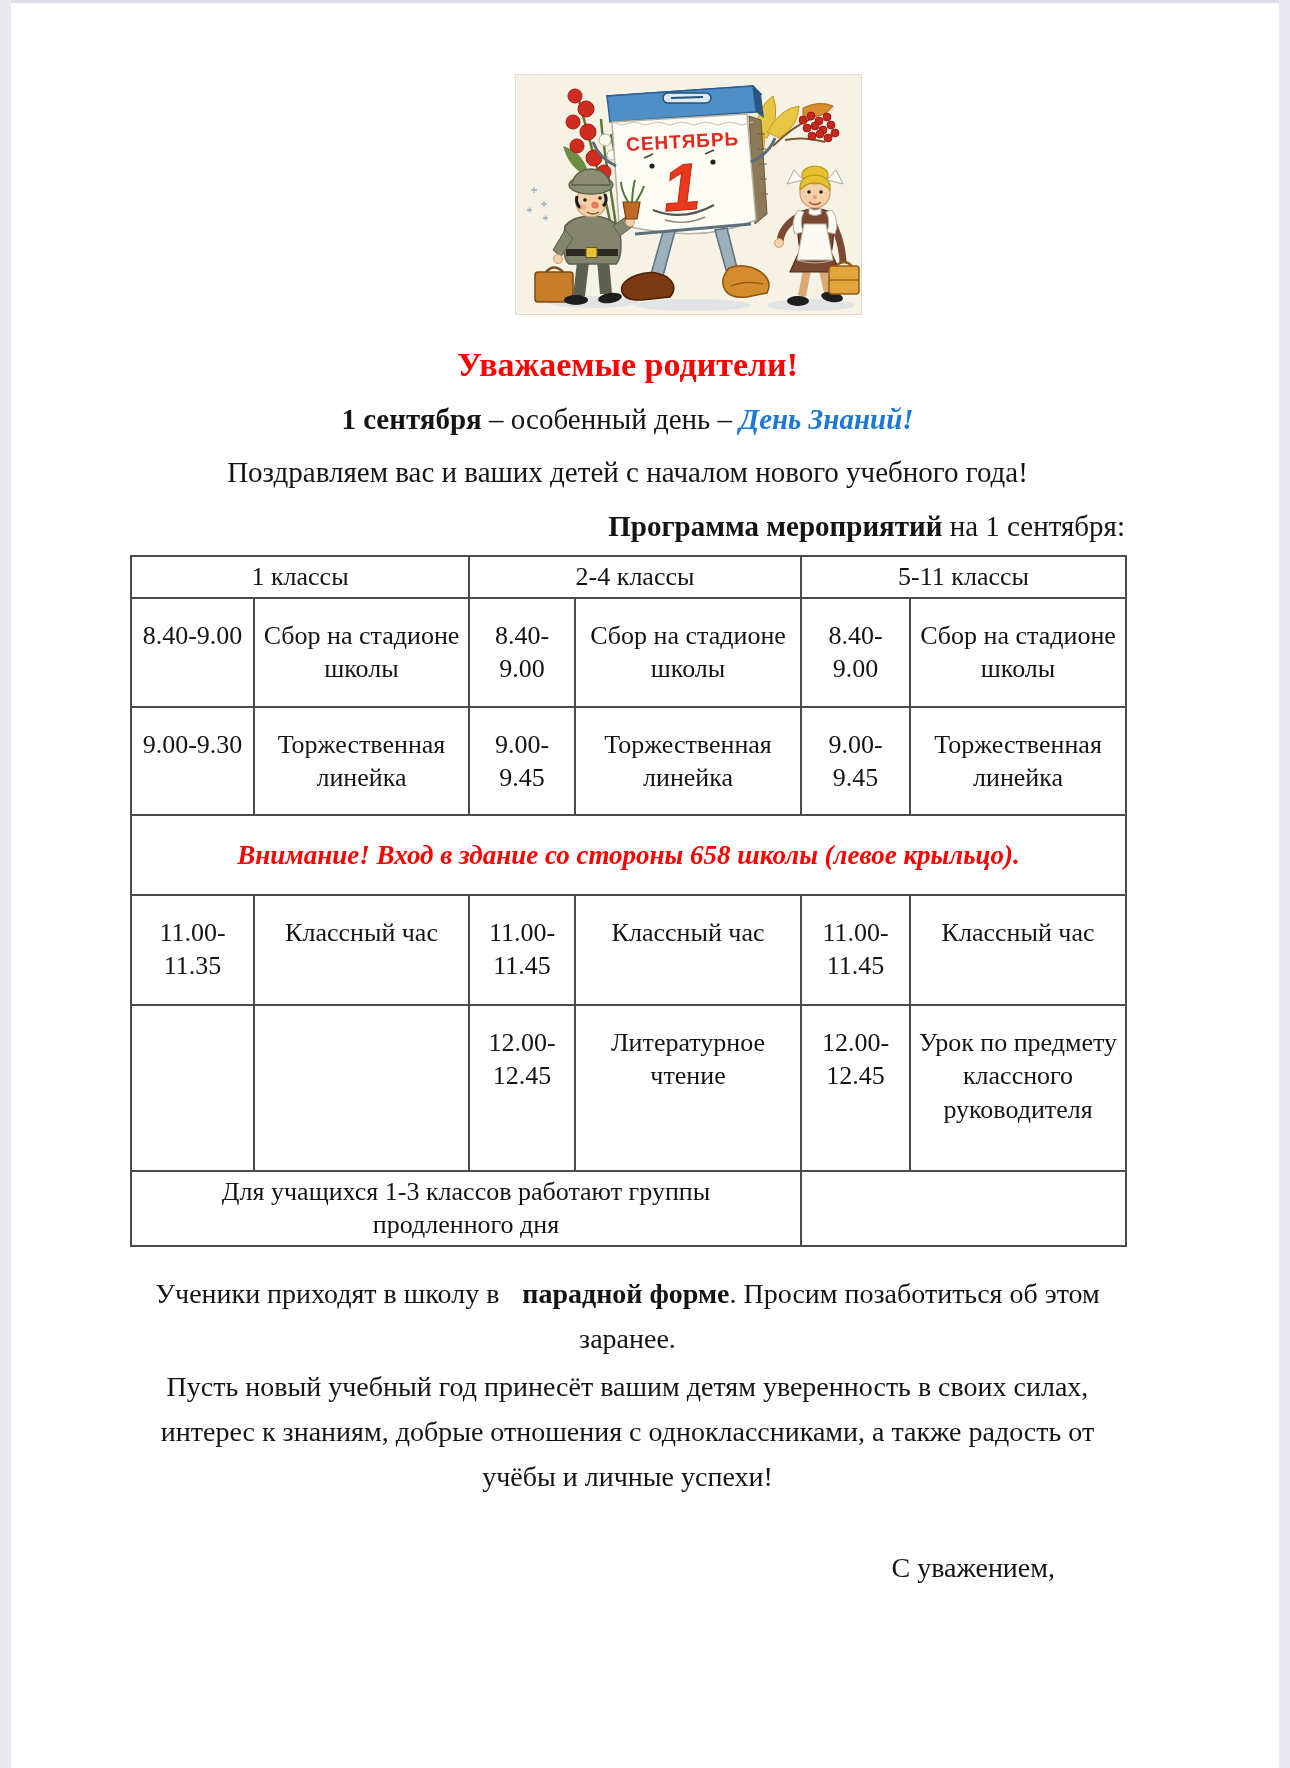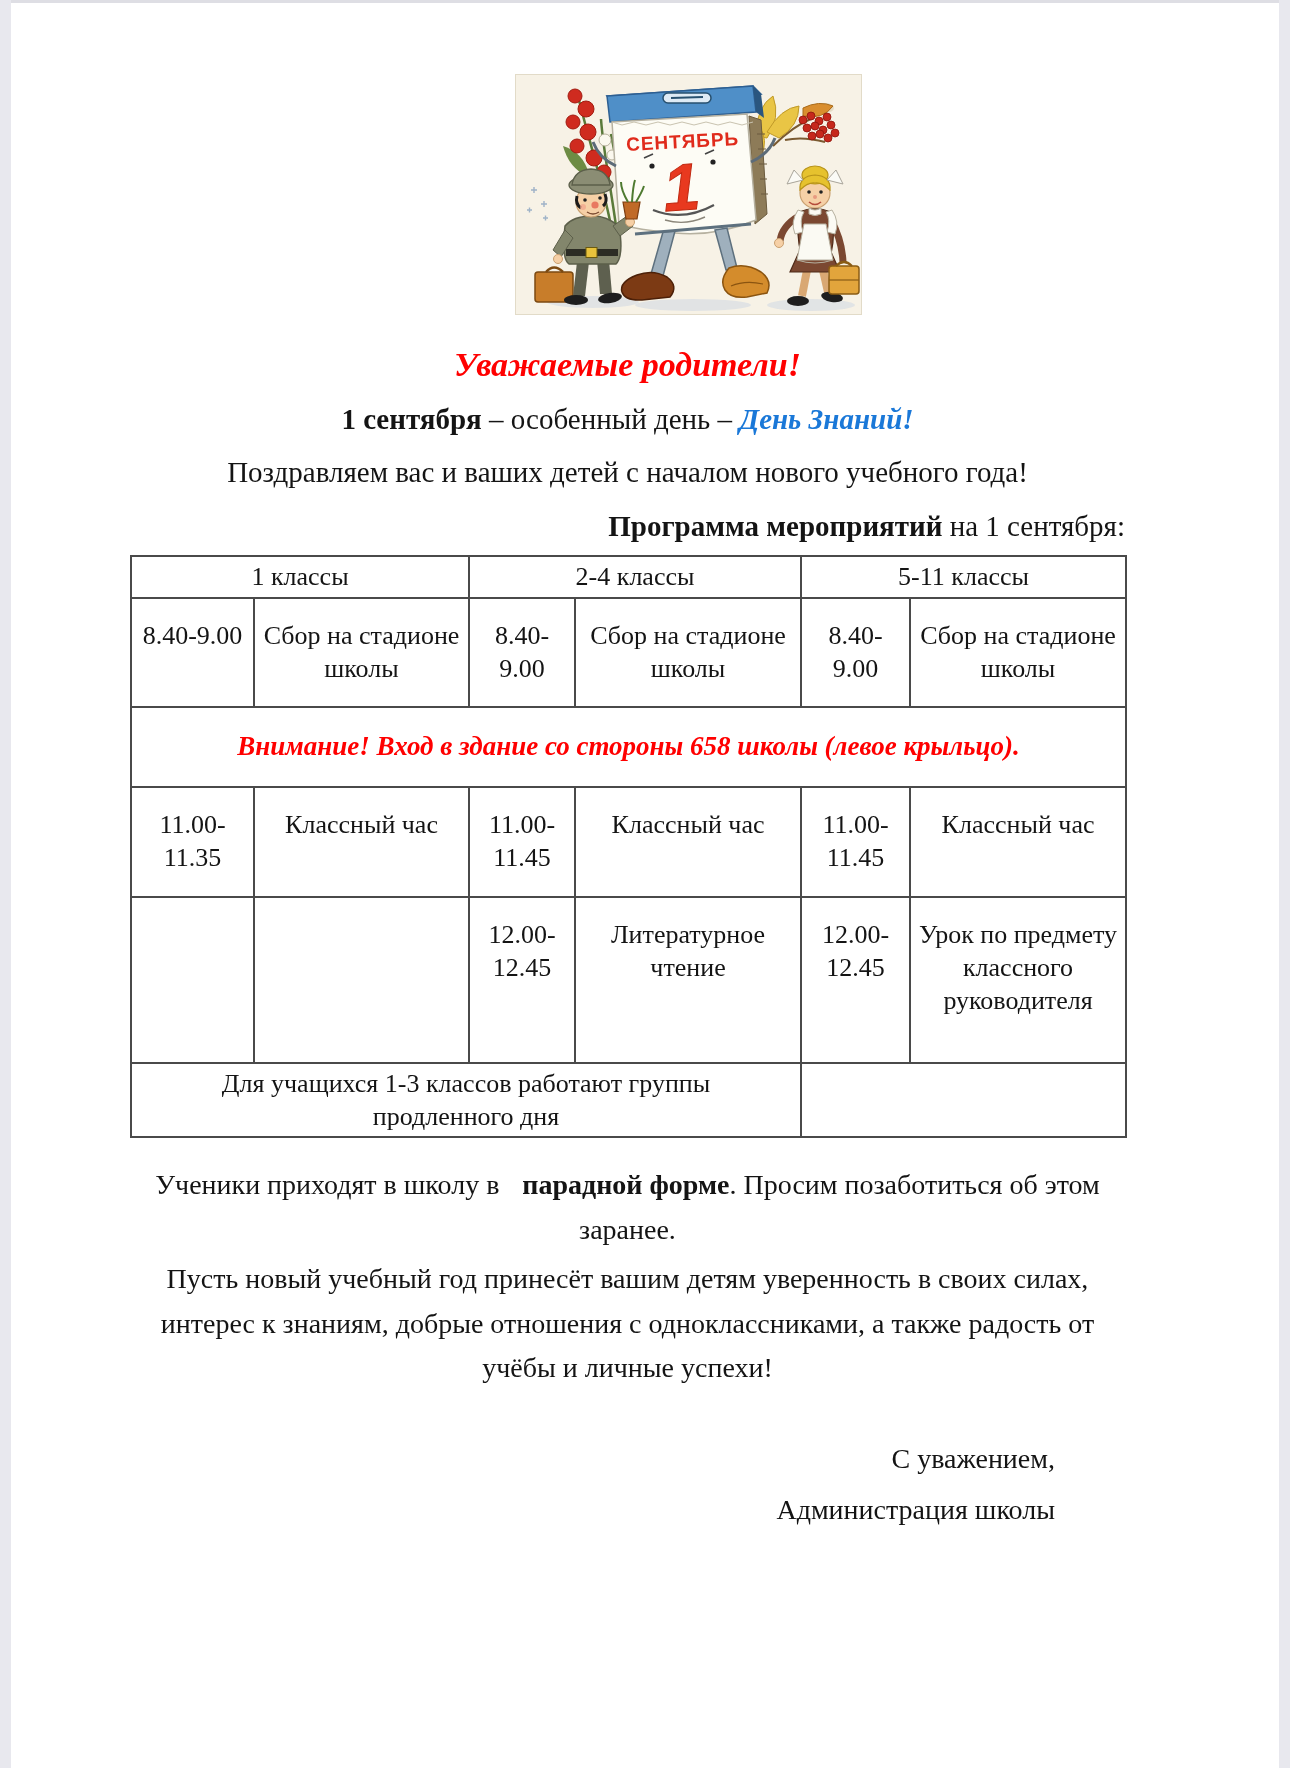--- a/index.html
+++ b/index.html
@@ -14,21 +14,21 @@
   .side-strip.left{left:0;border-right:1px solid #d2d2da;}
   .side-strip.right{right:0;border-left:1px solid #d2d2da;}
   .page{
     position:absolute;left:11px;right:11px;top:0;height:1766px;
     background:#ffffff;border-top:3px solid #dedee4;
   }
   .illustration{margin:71px 0 0 504px;width:347px;height:241px;line-height:0;}
   .content{width:995px;margin-left:119px;}
   .doc-title{
     margin:30px 0 0 0;text-align:center;
-    font-size:34px;font-weight:bold;font-style:italic;color:#ff0000;
+    font-size:34px;font-weight:bold;color:#ff0000;
     line-height:1.15;
   }
   .subtitle{margin:19px 0 0 0;text-align:center;font-size:29px;line-height:1.15;}
   .subtitle .b{font-weight:bold;}
   .subtitle .accent{font-weight:bold;font-style:italic;color:#1a78d8;text-align:right;}
   .congrats{margin:20px 0 0 0;text-align:center;font-size:29px;line-height:1.15;}
   .program-heading{margin:20px 0 0 0;text-align:right;font-size:29px;line-height:1.15;}
   .program-heading .b{font-weight:bold;}
   table.schedule{
     border-collapse:collapse;table-layout:fixed;
@@ -267,20 +267,28 @@
           <td colspan="2">5-11 классы</td>
         </tr>
         <tr class="r-tall">
           <td>8.40-9.00</td>
           <td class="ev2">Сбор на стадионе школы</td>
           <td>8.40-9.00</td>
           <td class="ev4">Сбор на стадионе школы</td>
           <td>8.40-9.00</td>
           <td class="ev6">Сбор на стадионе школы</td>
         </tr>
+        <tr class="r-tall2">
+          <td>9.00-9.30</td>
+          <td class="ev2">Торжественная линейка</td>
+          <td>9.00-9.45</td>
+          <td class="ev4">Торжественная линейка</td>
+          <td>9.00-9.45</td>
+          <td class="ev6">Торжественная линейка</td>
+        </tr>
         <tr class="attn">
           <td colspan="6">Внимание! Вход в здание со стороны 658 школы (левое крыльцо).</td>
         </tr>
         <tr class="r4">
           <td>11.00-11.35</td>
           <td class="ev2">Классный час</td>
           <td>11.00-11.45</td>
           <td class="ev4">Классный час</td>
           <td>11.00-11.45</td>
           <td class="ev6">Классный час</td>
@@ -300,17 +308,16 @@
       </tbody>
     </table>
 
 
     <p class="para"><span>Ученики приходят в школу в </span><span class="b">парадной форме</span><span>. Просим позаботиться об этом заранее.</span></p>
 
     <p class="para second">Пусть новый учебный год принесёт вашим детям уверенность в своих силах, интерес к знаниям, добрые отношения с одноклассниками, а также радость от учёбы и личные успехи!</p>
 
     <div class="signature">
       <p>С уважением,</p>
-      <p>Администрация школы</p>
     </div>
 
   </div>
 </div>
 
 </body></html>

